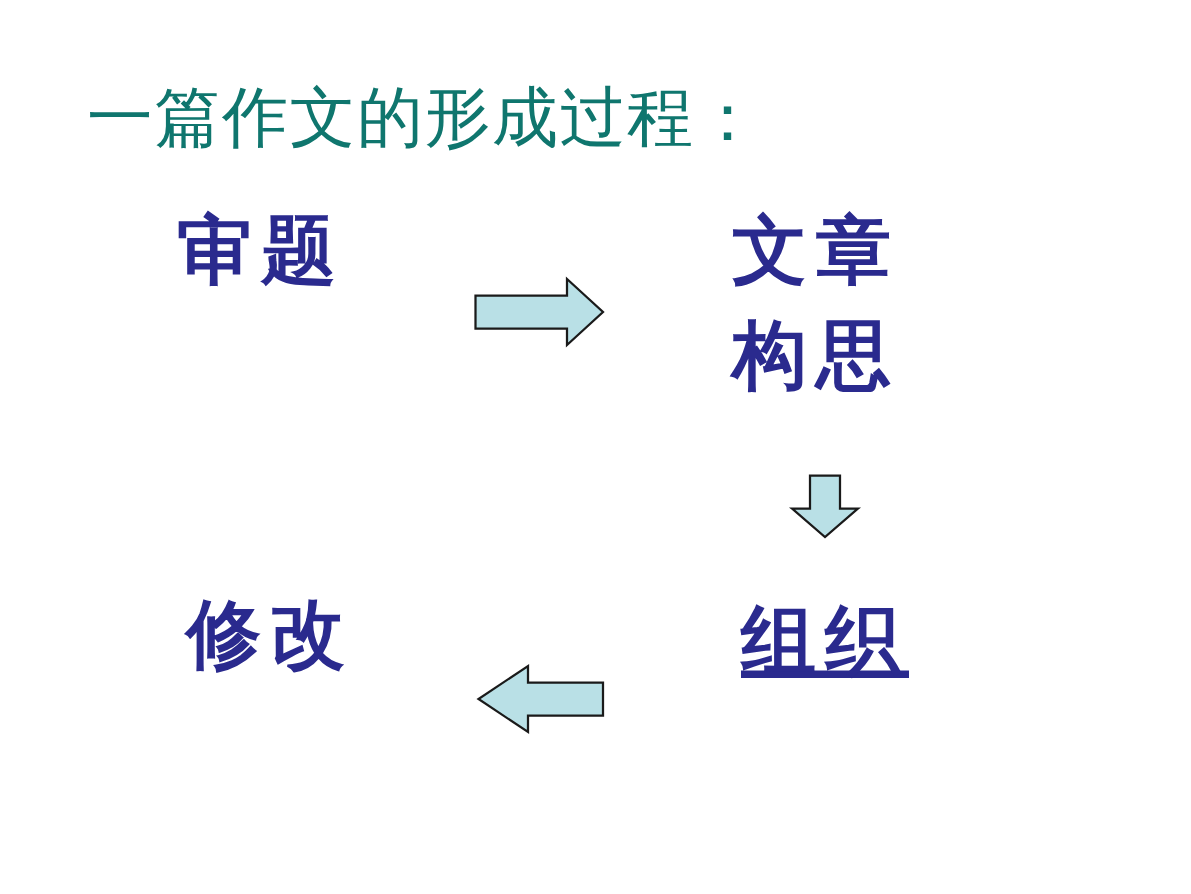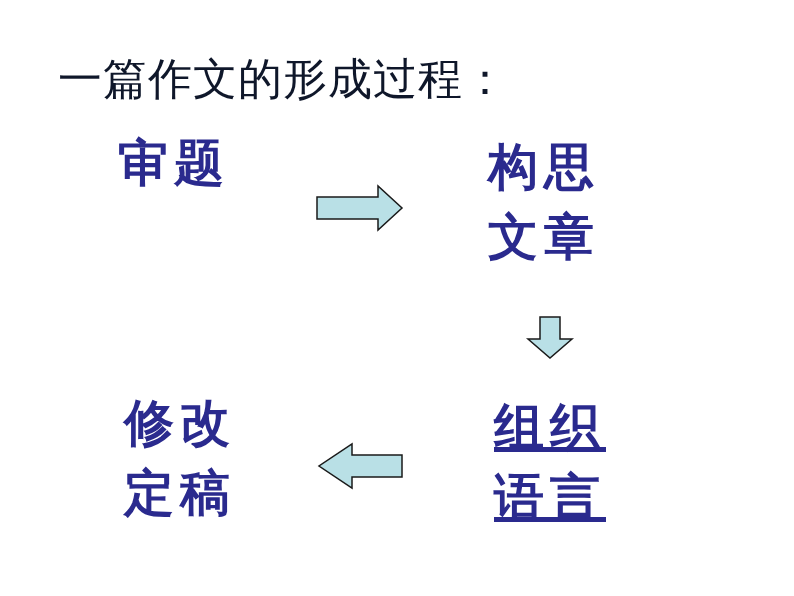--- a/index.html
+++ b/index.html
@@ -1,44 +1,42 @@
 <!DOCTYPE html>
 <html><head>
 <meta charset="utf-8">
 <style>
   html, body { margin:0; padding:0; }
   body { width:794px; height:596px; background:#ffffff; position:relative; overflow:hidden;
          font-family:"DejaVu Serif", "Liberation Serif", serif; }
-  .title { position:absolute; left:58px; top:52px; font-size:44px; color:#0f172a; letter-spacing:1px; line-height:54px; white-space:nowrap; }
+  .title { position:absolute; left:58px; top:52px; font-size:44px; color:#0f766e; letter-spacing:1px; line-height:54px; white-space:nowrap; }
   .node { position:absolute; color:#2a2a8e; font-size:50px; line-height:70px; letter-spacing:6px; font-weight:bold; }
   .node div { white-space:nowrap; }
   .arrow { position:absolute; }
 </style>
 </head>
 <body>
 
 <div class="title">一篇作文的形成过程：</div>
 
-<div class="node" style="left:118px; top:132px;font-family:Liberation Mono, monospace;">
+<div class="node" style="left:118px; top:132px;">
   <div>审题</div>
 </div>
 
 <div class="node" style="left:488px; top:132px;">
+  <div>文章</div>
   <div>构思</div>
-  <div>文章</div>
 </div>
 
 <div class="node" style="left:494px; top:392px;text-decoration:underline;">
   <div>组织</div>
-  <div>语言</div>
 </div>
 
 <div class="node" style="left:124px; top:388px;text-align:right;">
   <div>修改</div>
-  <div>定稿</div>
 </div>
 
 <svg class="arrow" style="left:314px; top:184px;" width="92" height="50" viewBox="0 0 92 50">
   <polygon points="3,13 64,13 64,2 88,24 64,46 64,35 3,35" fill="#b9e0e6" stroke="#1a1a1a" stroke-width="1.5"></polygon>
 </svg>
 
 <svg class="arrow" style="left:524px; top:314px;" width="52" height="46" viewBox="0 0 52 46">
   <polygon points="16,3 36,3 36,25 48,25 26,44 4,25 16,25" fill="#b9e0e6" stroke="#1a1a1a" stroke-width="1.5"></polygon>
 </svg>
 

